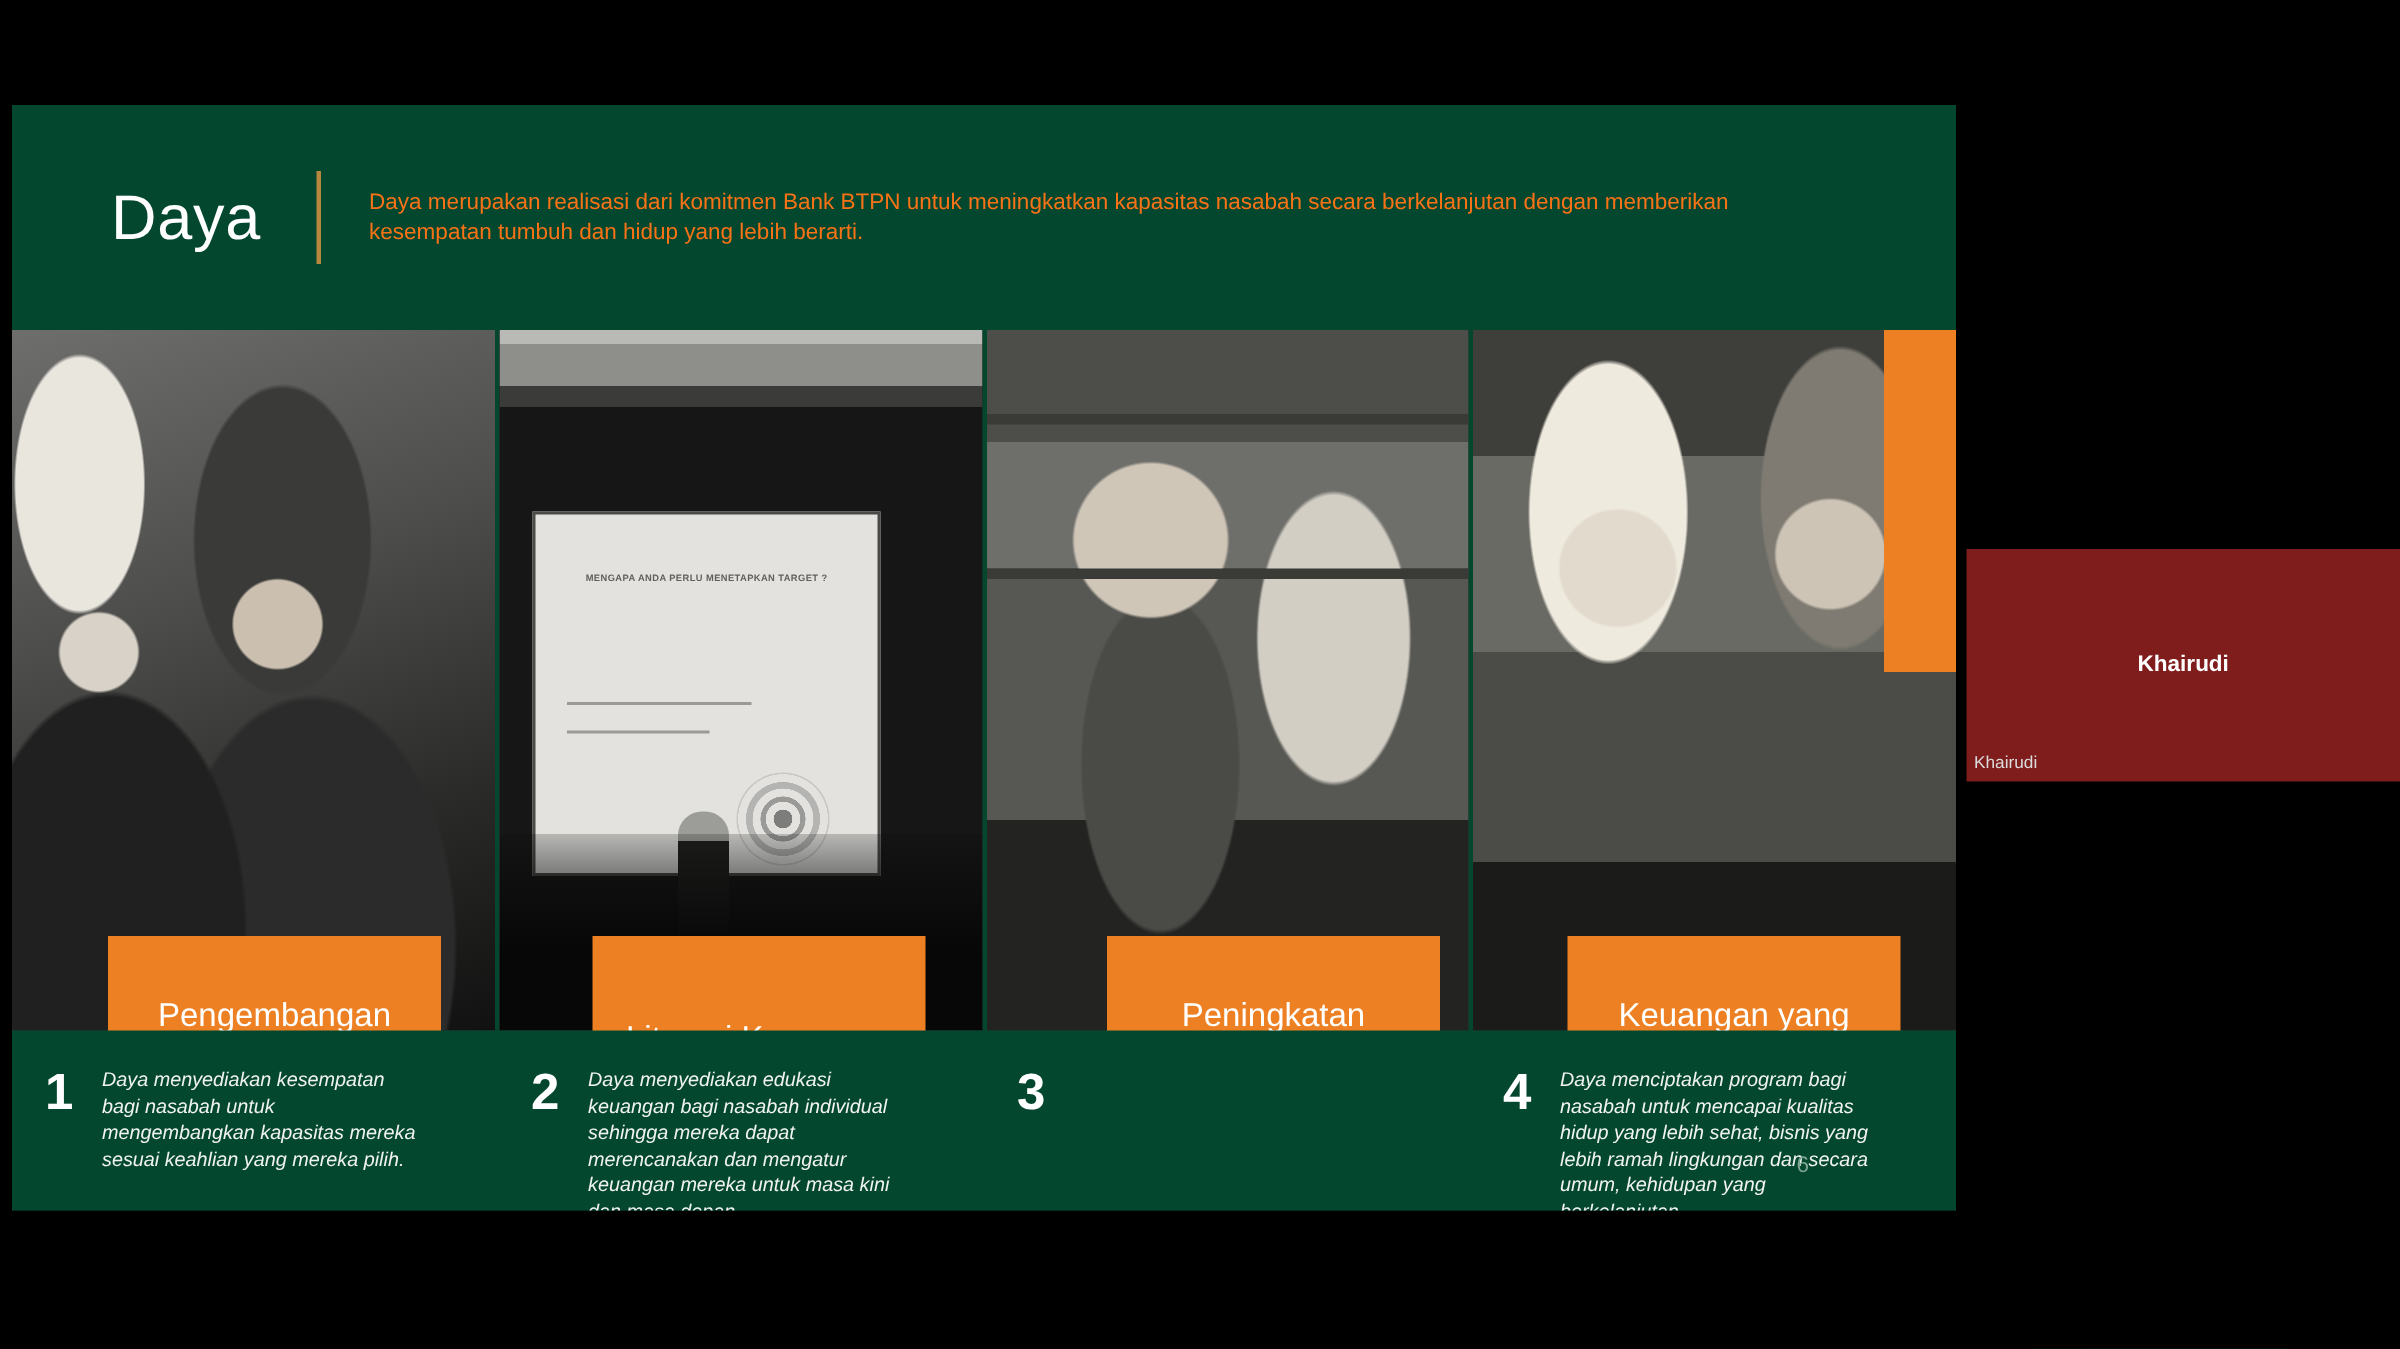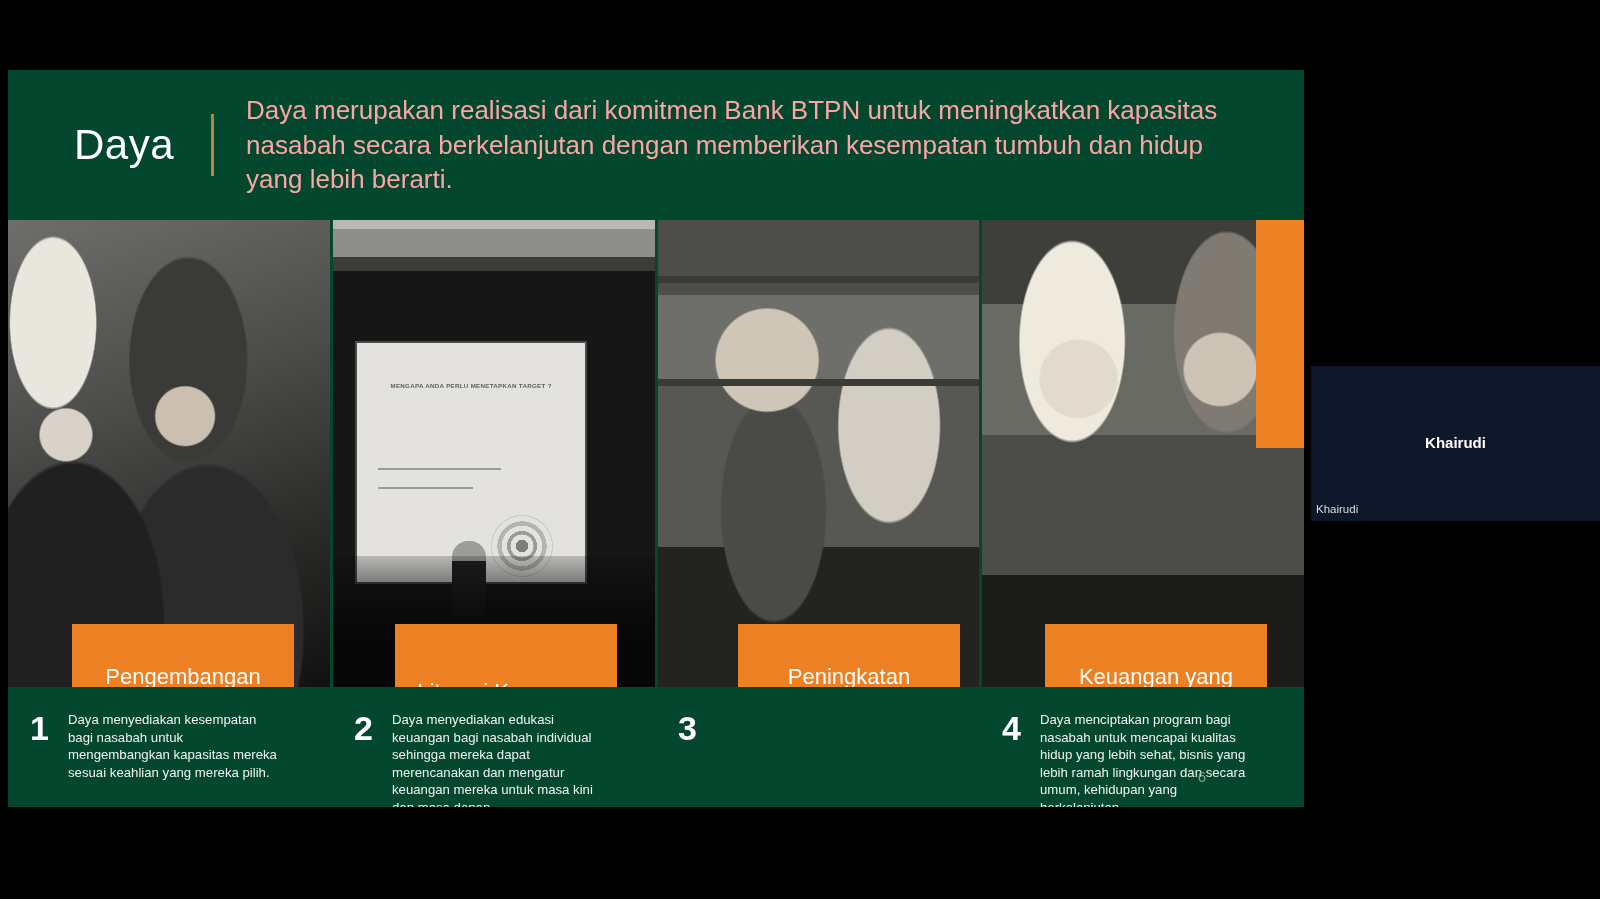--- a/index.html
+++ b/index.html
@@ -34,22 +34,22 @@
     letter-spacing: 0.5px;
     margin-left: 66px;
     white-space: nowrap;
   }
   .title-divider {
     width: 3px; height: 62px;
     background: #b5883e;
     margin-left: 37px;
   }
   .slide-subtitle {
-    color: #fca5a5;
-    font-size: 26px;
+    color: #f97316;
+    font-size: 15px;
     line-height: 1.33;
     margin-left: 32px;
     max-width: 990px;
     font-weight: 400;
   }
 
   
   .photo-strip {
     position: absolute; left: 0; top: 150px;
     width: 100%; height: 467px;
@@ -178,34 +178,35 @@
     line-height: 1;
     flex: 0 0 auto;
     width: 26px;
   }
   .num-text {
     color: #f0f3f0;
     font-size: 13.2px;
     line-height: 1.33;
     max-width: 212px;
     font-weight: 400;
+    font-style: italic;
   }
   .page-number {
     position: absolute;
     right: 98px; bottom: 22px;
     color: #7da592;
     font-size: 15px;
   }
 
   
   .participant-panel {
     position: absolute;
     left: 1311px; top: 366px;
     width: 289px; height: 155px;
-    background: #0f172a;
+    background: #7f1d1d;
   }
   .participant-name-center {
     position: absolute;
     left: 0; right: 0; top: 68px;
     text-align: center;
     color: #ffffff;
     font-size: 15px;
     font-weight: 700;
   }
   .participant-name-corner {

